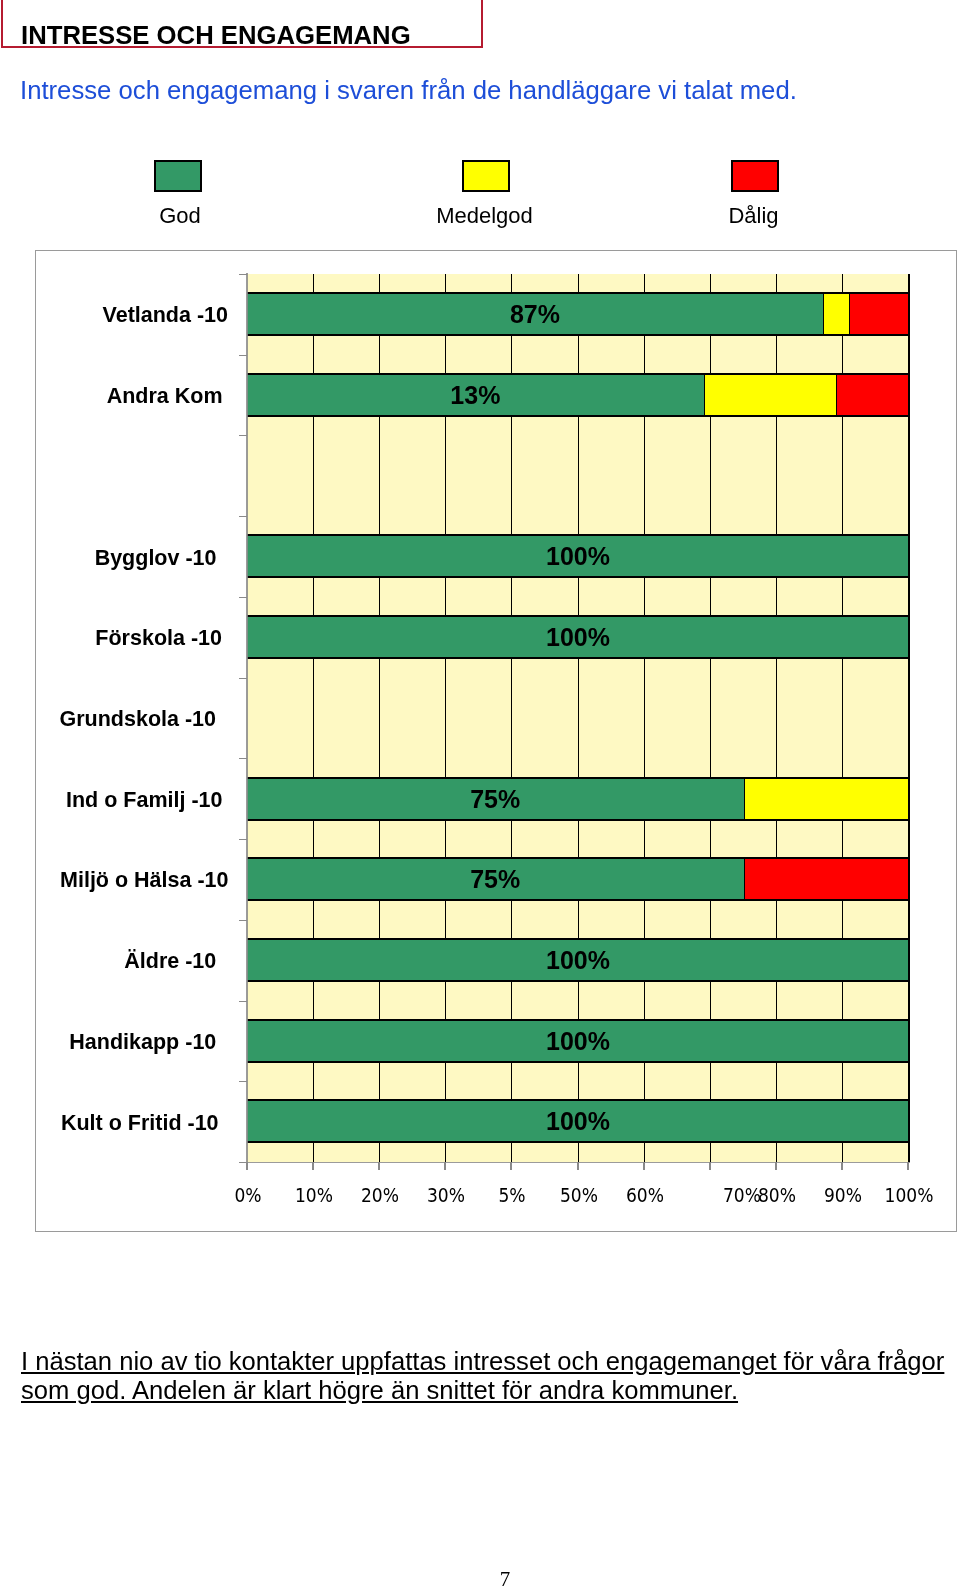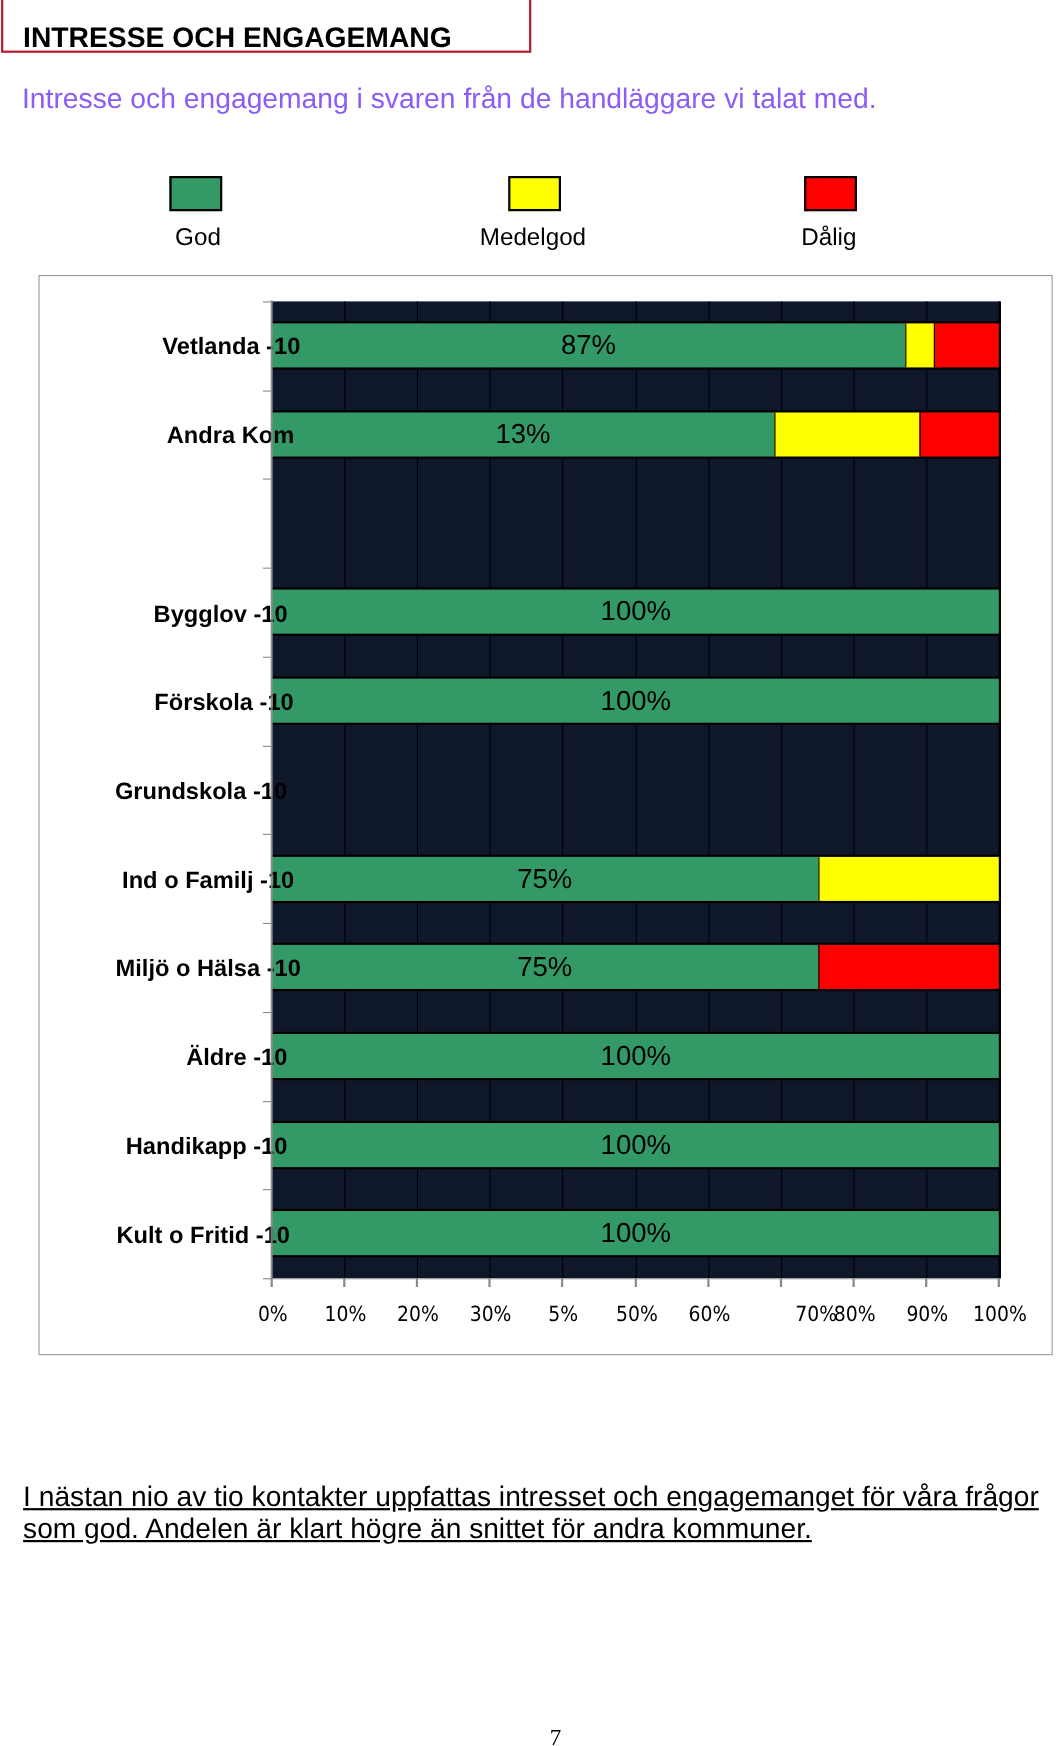--- a/index.html
+++ b/index.html
@@ -8,21 +8,21 @@
   .page{position:absolute;left:0;top:0;width:960px;height:1587px;}
 
   
   .heading-box{position:absolute;left:1px;top:-8px;width:481.5px;height:55.5px;
     border:2.1px solid #B51B30;box-sizing:border-box;}
   .heading-text{position:absolute;left:18px;top:27.5px;font-weight:bold;font-size:25.7px;
     line-height:26px;color:#000;letter-spacing:0px;white-space:nowrap;}
 
   
   .subtitle{position:absolute;left:20px;top:74.5px;font-size:25.7px;line-height:30px;
-    color:#8b5cf6;white-space:nowrap;}
+    color:#1d4ed8;white-space:nowrap;}
 
   
   .chart-frame{position:absolute;left:35px;top:250px;width:922px;height:982px;
     border:1px solid #9a9a9a;box-sizing:border-box;background:#fff;}
 
   
   .legend{position:absolute;left:0;top:0;width:960px;height:0;}
   .legend-item{position:absolute;}
   .legend-swatch{position:absolute;width:48px;height:32px;border:2px solid #000;box-sizing:border-box;}
   .legend-label{position:absolute;font-size:22px;line-height:22px;color:#000;
@@ -43,21 +43,21 @@
   .bar-value{position:absolute;left:0;top:0;width:100%;height:100%;
     display:flex;align-items:center;justify-content:center;
     font-size:25px;color:#000;line-height:1;}
 
   
   .ytick{position:absolute;left:-8px;width:8px;height:1.4px;background:#8a8a8a;}
   .xtick{position:absolute;top:100%;width:1.4px;height:8px;background:#8a8a8a;}
   .xlabel{position:absolute;font-family:"DejaVu Sans",sans-serif;font-stretch:condensed;
     font-size:19px;line-height:19px;color:#000;white-space:nowrap;text-align:center;}
   .cat-label{position:absolute;left:0;width:227px;font-size:21.5px;font-weight:bold;
-    line-height:22px;color:#000;white-space:nowrap;text-align:right;margin-left:45px;}
+    line-height:22px;color:#000;white-space:nowrap;text-align:right;}
 
   
   .bodytext{position:absolute;left:21px;top:1347px;width:932px;font-size:25.6px;
     line-height:28.5px;color:#000;text-decoration:underline;}
 
   .pageno{position:absolute;left:25px;top:1567px;width:960px;text-align:center;
     font-family:"Liberation Serif",serif;font-size:21px;color:#000;}
 </style>
 </head>
 <body>
@@ -80,21 +80,21 @@
         <div class="legend-label" style="left: 384.5px; top: 204.5px; width: 200px;">Medelgod</div>
       </div>
       <div class="legend-item">
         <div class="legend-swatch" style="left: 731px; top: 160px; background: rgb(255, 0, 0);"></div>
         <div class="legend-label" style="left: 653.5px; top: 204.5px; width: 200px;">Dålig</div>
       </div>
     </div>
 
   <div class="chart-frame" style="border-color: rgb(154, 154, 154);"></div>
 
-  <div class="plot" id="plot" style="background: #0f172a;">
+  <div class="plot" id="plot" style="background: #fef9c3; font-weight: bold;">
       <div class="xtick" style="left: -0.7px;"></div>
       <div class="gridline" style="left: 66px;"></div>
       <div class="xtick" style="left: 65.3px;"></div>
       <div class="gridline" style="left: 132px;"></div>
       <div class="xtick" style="left: 131.3px;"></div>
       <div class="gridline" style="left: 198px;"></div>
       <div class="xtick" style="left: 197.3px;"></div>
       <div class="gridline" style="left: 264px;"></div>
       <div class="xtick" style="left: 263.3px;"></div>
       <div class="gridline" style="left: 331px;"></div>

